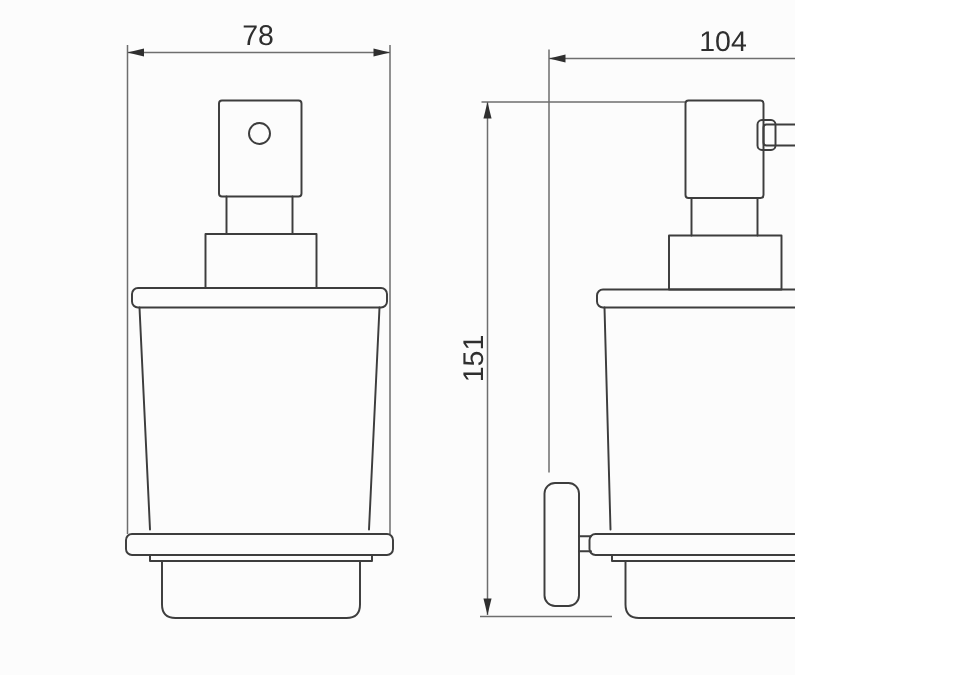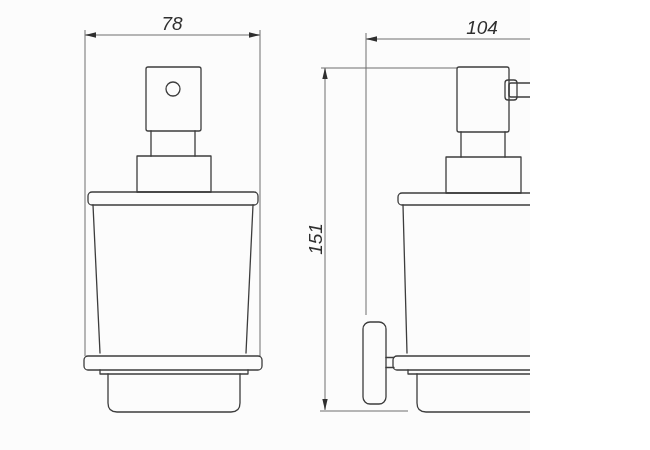--- a/index.html
+++ b/index.html
@@ -2,21 +2,20 @@
 <html style="--bg: #fcfcfc; --line: #3d3d3d; --dimline: #6e6e6e; --arrow: #2f2f2f; --text: #2f2f2f;"><head>
 <meta charset="utf-8">
 <style>
   html,body { margin:0; padding:0; background:#ffffff; }
   .canvas {
     position:relative;
     width:530px; height:450px;
     background:var(--bg, #fcfcfc);
     overflow:hidden;
     font-family:"Liberation Sans", sans-serif;
-    font-style:italic;
   }
   svg { display:block; }
   .obj  { fill:none; stroke:var(--line, #3d3d3d); stroke-width:1.3; stroke-linejoin:round; stroke-linecap:round; }
   .dim  { fill:none; stroke:var(--dimline, #6e6e6e); stroke-width:1; }
   .arr  { fill:var(--arrow, #2f2f2f); stroke:none; }
   .lbl  { font-family:"Liberation Sans", sans-serif; font-size:19px; fill:var(--text, #2f2f2f); }
 </style>
 </head>
 <body>
 

